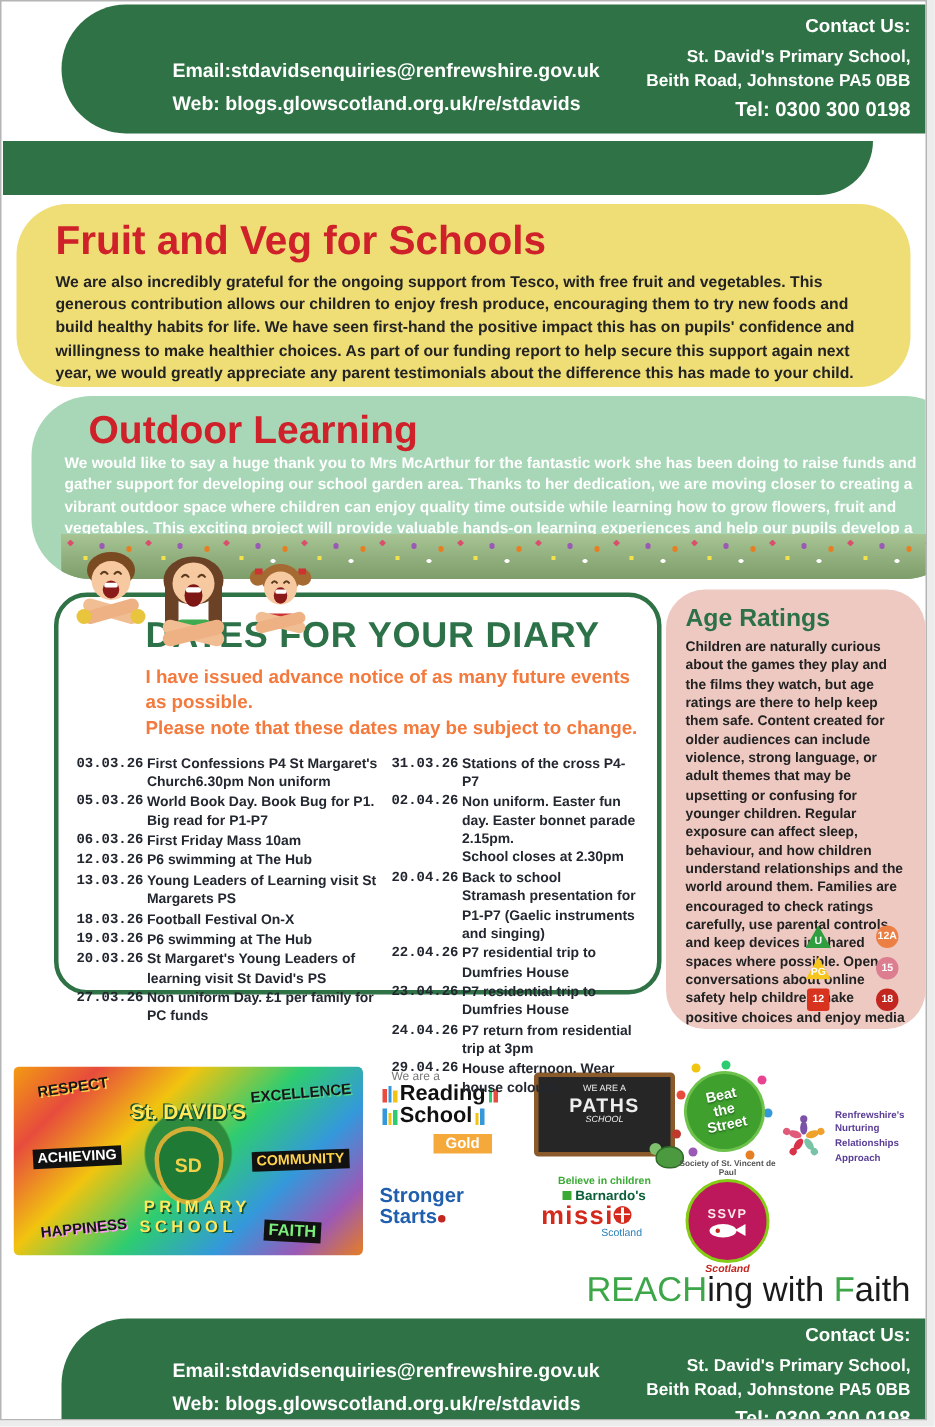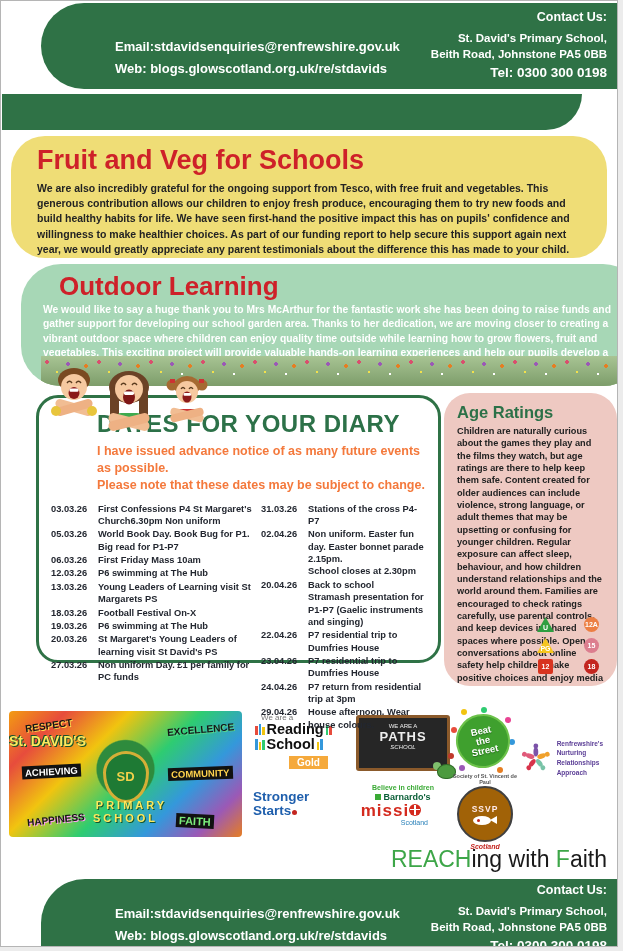--- a/index.html
+++ b/index.html
@@ -44,21 +44,21 @@
   .kids{position:absolute;left:28px;top:358px;width:196px;height:110px;z-index:6;}
 
   
   .diary-box{position:absolute;left:35px;top:394px;width:405px;height:268px;background:#fff;border:3px solid var(--green,#2F7246);border-radius:22px;box-sizing:border-box;padding:12px 10px 0 12px;z-index:4;}
   .diary-title{color:var(--diary_green,#2C7148);font-size:24px;font-weight:bold;letter-spacing:.5px;margin:0 0 5px 46px;}
   .diary-sub{color:var(--orange,#F4793C);font-weight:bold;font-size:12.5px;line-height:1.35;margin-left:46px;white-space:pre-line;}
   .diary-cols{display:flex;margin-top:9px;}
   .col-left{width:210px;flex:none;}
   .col-right{flex:1;}
   .entry{display:flex;font-size:9.3px;font-weight:bold;color:#232730;line-height:1.33;margin-bottom:1px;}
-  .entry .d{width:44px;flex:none;}
+  .entry .d{width:44px;flex:none;font-family:Liberation Mono, monospace;}
   .entry .t{flex:1;padding-left:3px;white-space:pre-line;}
 
   
   .age-box{position:absolute;left:443px;top:392px;width:173px;height:293px;background:var(--pink,#EEC9C2);border-radius:26px;box-sizing:border-box;padding:8px 13px;overflow:hidden;}
   .age-title{color:var(--diary_green,#2C7148);font-size:16.5px;font-weight:bold;margin:2px 0 3px;}
   .age-body{font-size:9.2px;font-weight:bold;color:#222;line-height:1.34;}
   .ratings{position:absolute;right:18px;bottom:12px;display:grid;grid-template-columns:auto auto;gap:6px 30px;justify-items:center;}
   .rate{width:15px;height:15px;font-size:7px;font-weight:bold;color:#fff;display:flex;align-items:center;justify-content:center;}
   .tri{width:17px;height:15px;clip-path:polygon(50% 0,100% 100%,0 100%);align-items:flex-end;padding-bottom:1px;box-sizing:border-box;}
   .tri-u{background:#2F9E41;}
@@ -74,21 +74,21 @@
     background:
       radial-gradient(circle at 50% 46%, #2e8b3d 0 21%, rgba(0,0,0,0) 22%),
       linear-gradient(135deg,#f39c12 0%,#e74c3c 16%,#f1c40f 34%,#2ecc71 54%,#3498db 72%,#9b59b6 87%,#e67e22 100%);}
   .mural-word{position:absolute;font-weight:bold;color:#161616;font-size:10px;}
   .mw-respect{left:16px;top:9px;transform:rotate(-8deg);text-shadow:1px 1px 0 #ffd34d;}
   .mw-excellence{right:8px;top:13px;transform:rotate(-5deg);text-shadow:1px 1px 0 #58d68d;}
   .mw-achieving{left:13px;top:54px;background:#111;color:#fff;padding:1px 3px;transform:rotate(-3deg);font-size:9.5px;}
   .mw-community{right:9px;top:56px;background:#111;color:#ffd34d;padding:1px 3px;transform:rotate(-2deg);font-size:9.5px;}
   .mw-happiness{left:18px;bottom:12px;transform:rotate(-6deg);text-shadow:1px 1px 0 #ff9ff3;}
   .mw-faith{right:28px;bottom:9px;background:#111;color:#7bed7b;padding:1px 3px;transform:rotate(3deg);font-size:11px;}
-  .mural-name{position:absolute;left:0;right:0;top:22px;color:#ffe85c;font-weight:bold;font-size:14px;text-shadow:1px 1px 0 #14532d,-1px -1px 0 #14532d;}
+  .mural-name{position:absolute;left:0;right:0;top:22px;text-align:center;color:#ffe85c;font-weight:bold;font-size:14px;text-shadow:1px 1px 0 #14532d,-1px -1px 0 #14532d;}
   .mural-shield{position:absolute;left:50%;top:52%;transform:translate(-50%,-50%);width:40px;height:46px;background:#1e7a34;border:3px solid #d4af37;border-radius:50% 50% 50% 50%/42% 42% 58% 58%;display:flex;align-items:center;justify-content:center;color:#f1d14a;font-weight:bold;font-size:13px;}
   .mural-primary{position:absolute;left:0;right:0;bottom:26px;text-align:center;color:#ffe85c;font-weight:bold;font-size:11px;letter-spacing:3px;text-shadow:1px 1px 0 #14532d;padding-left:12px;}
   .mural-school{position:absolute;left:0;right:0;bottom:13px;text-align:center;color:#ffe85c;font-weight:bold;font-size:11px;letter-spacing:3px;text-shadow:1px 1px 0 #14532d;}
 
   .reading{position:absolute;left:252px;top:712px;width:96px;}
   .rs-pre{font-size:8px;color:#777;margin-left:8px;}
   .rs-line{display:flex;align-items:center;font-weight:bold;font-size:14.5px;color:#101010;line-height:1.05;}
   .books{display:inline-flex;align-items:flex-end;gap:1px;margin:0 2px;}
   .books i{display:block;width:2.5px;}
   .bk1{height:9px;background:#e74c3c;} .bk2{height:11px;background:#3498db;} .bk3{height:8px;background:#f1c40f;} .bk4{height:10px;background:#2ecc71;}
@@ -119,21 +119,21 @@
 
   .beat{position:absolute;left:450px;top:708px;width:62px;height:64px;}
   .bts-circle{position:absolute;left:5px;top:5px;width:50px;height:50px;background:#3FA02E;border:2px solid #6cc24a;border-radius:50%;color:#fff;font-weight:bold;font-size:9.5px;line-height:1.05;display:flex;flex-direction:column;align-items:center;justify-content:center;transform:rotate(-12deg);text-shadow:0 1px 1px #256b1c;}
   .beat .dot{position:absolute;width:6px;height:6px;border-radius:50%;}
   .bd1{left:0;top:18px;background:#e74c3c;} .bd2{left:10px;top:0;background:#f1c40f;} .bd3{left:30px;top:-2px;background:#2ecc71;}
   .bd4{right:2px;top:8px;background:#e84393;} .bd5{right:-2px;top:30px;background:#3498db;} .bd6{right:10px;bottom:0;background:#e67e22;}
   .bd7{left:8px;bottom:2px;background:#9b59b6;} .bd8{left:-3px;bottom:14px;background:#c0392b;}
 
   .ssvp{position:absolute;left:448px;top:772px;width:72px;text-align:center;}
   .ssvp-arc{font-size:5.5px;color:#555;font-weight:bold;}
-  .ssvp-circle{width:52px;height:52px;margin:1px auto 0;border-radius:50%;background:#a16207;border:2px solid #404040;display:flex;flex-direction:column;align-items:center;justify-content:center;}
+  .ssvp-circle{width:52px;height:52px;margin:1px auto 0;border-radius:50%;background:#be185d;border:2px solid #84cc16;display:flex;flex-direction:column;align-items:center;justify-content:center;}
   .ssvp-init{color:#ffeaea;font-size:8.5px;font-weight:bold;letter-spacing:1px;}
   .fish{position:relative;width:24px;height:9px;margin-top:2px;}
   .fish-body{position:absolute;left:0;top:0;width:18px;height:9px;background:#fff;border-radius:50%;}
   .fish-tail{position:absolute;right:0;top:0;width:0;height:0;border-top:4.5px solid transparent;border-bottom:4.5px solid transparent;border-right:7px solid #fff;}
   .fish-eye{position:absolute;left:4px;top:3px;width:3px;height:3px;border-radius:50%;background:#C3251F;}
   .ssvp-country{color:#C3251F;font-size:7px;font-style:italic;font-weight:bold;margin-top:1px;}
 
   .nurturing{position:absolute;left:518px;top:736px;width:100px;display:flex;align-items:center;gap:4px;}
   .nr-text{font-size:6.5px;font-weight:bold;color:#5B3E96;line-height:1.5;}
 

